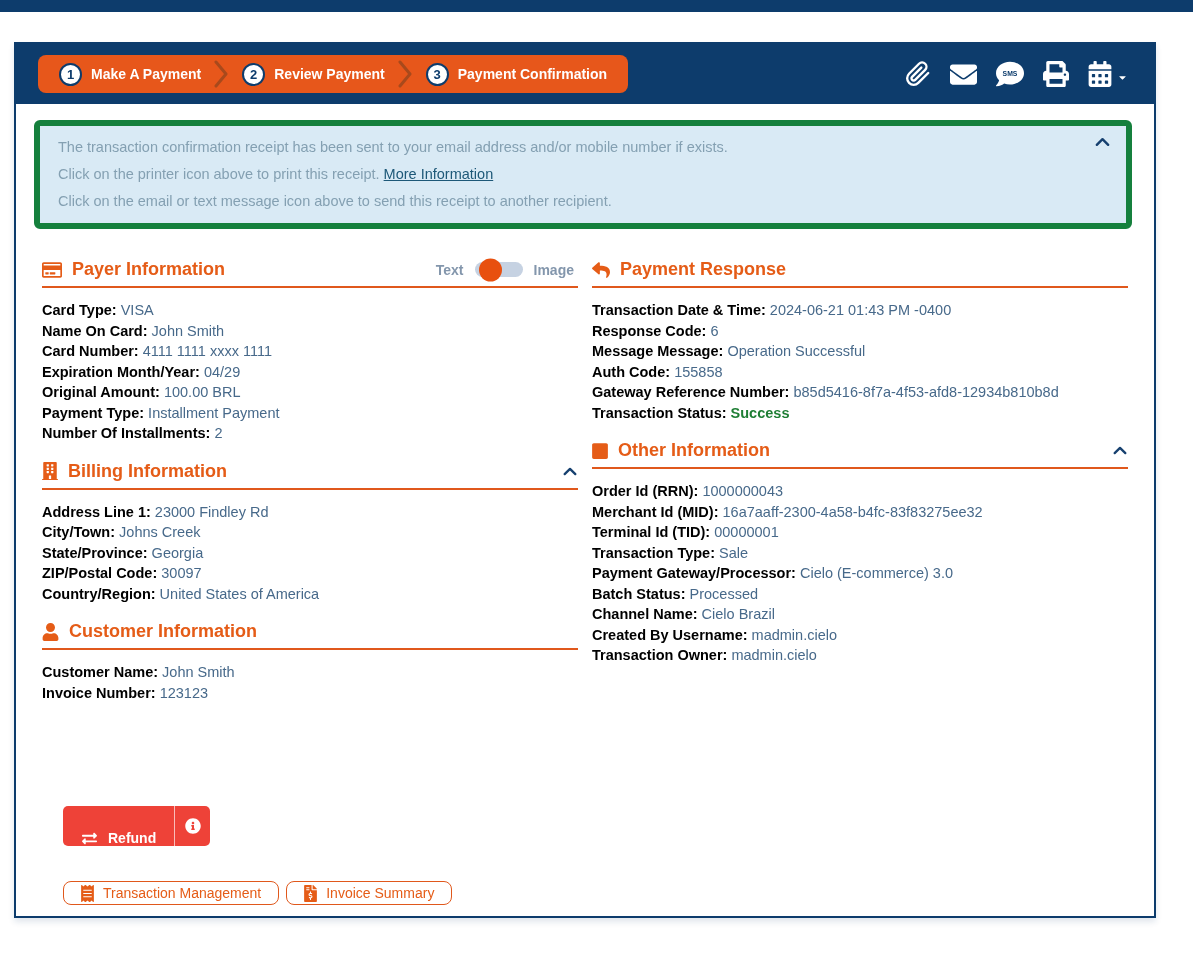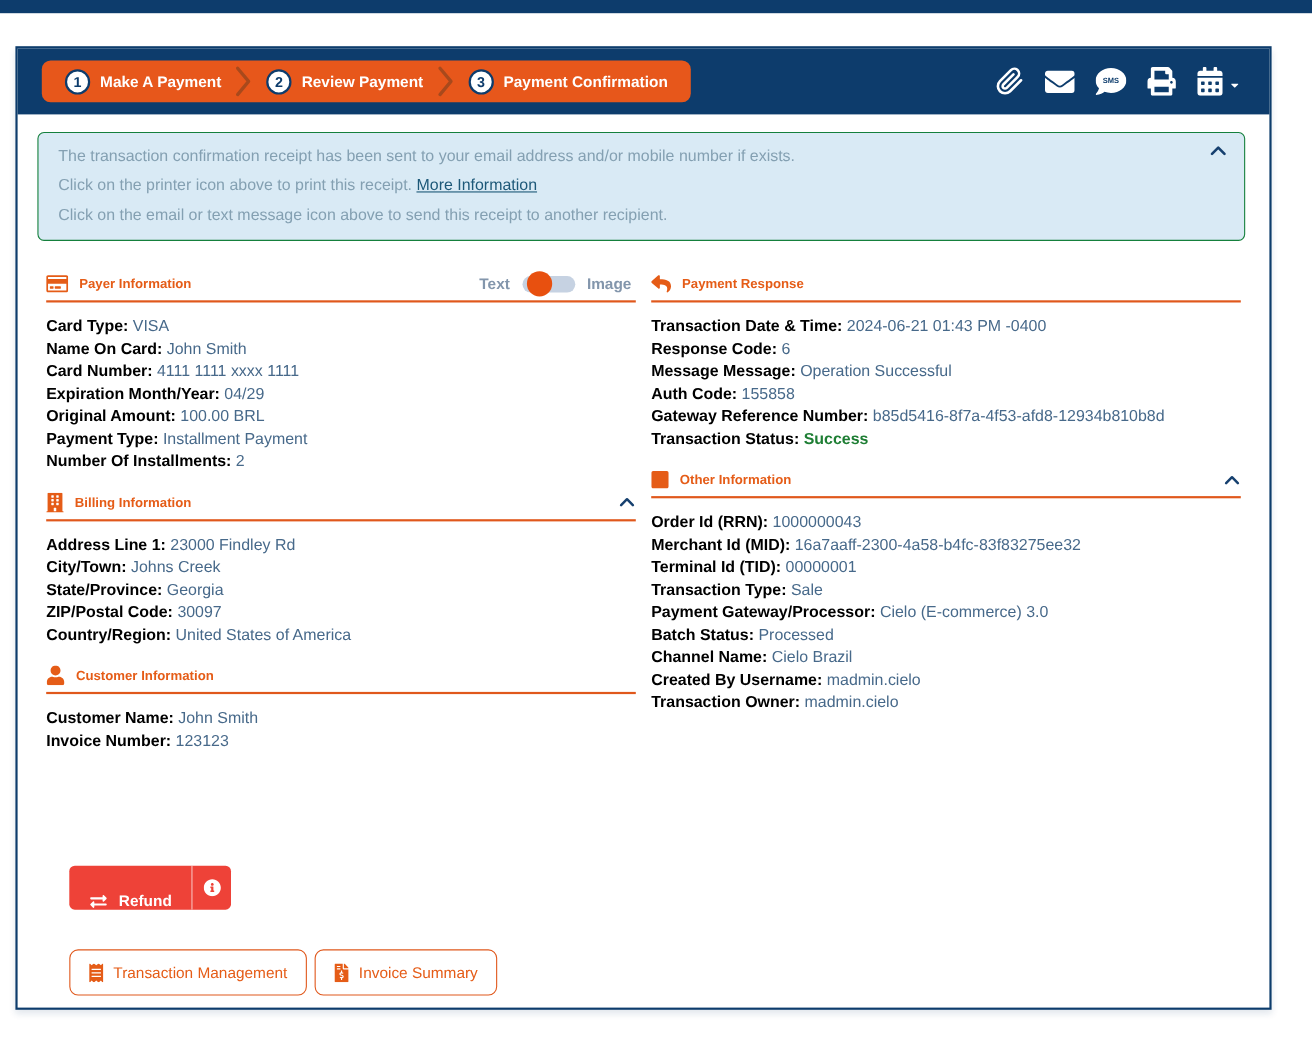--- a/index.html
+++ b/index.html
@@ -27,33 +27,33 @@
   }
   .step-label { color:#ffffff; font-weight:700; font-size:14px; white-space:nowrap; }
   .step-sep { display:flex; align-items:center; }
   .header-icons { margin-left:auto; display:flex; align-items:center; gap:19px; }
   .hicon { display:flex; align-items:center; cursor:pointer; }
   .hicon svg { display:block; }
   .cal-group { display:flex; align-items:flex-end; gap:5px; cursor:pointer; }
 
   
   .banner {
-    margin:16px 22px 0 18px; background:#d9eaf5; border:1px solid #15803d; border-radius:6px;
+    margin:16px 22px 0 18px; background:#d9eaf5; border:6px solid #15803d; border-radius:6px;
     padding:13px 18px 3px; position:relative; color:#84a0b2; font-size:14.5px;
   }
   .banner p { margin:0 0 11px; }
   .banner a { color:#1d5878; text-decoration:underline; cursor:pointer; }
   .banner-collapse { position:absolute; top:9px; right:15px; cursor:pointer; }
 
   
   .content { padding:30px 26px 0 26px; display:grid; grid-template-columns:1fr 1fr; column-gap:14px; align-items:start; }
   .section { margin-bottom:17px; }
   .sec-head { display:flex; align-items:center; gap:10px; border-bottom:2px solid #e0581c; padding-bottom:6px; }
   .sec-head svg { flex:none; }
-  .sec-title { color:#e55c17; font-size:12px; font-weight:700; white-space:nowrap; }
+  .sec-title { color:#e55c17; font-size:18px; font-weight:700; white-space:nowrap; }
   .sec-right { margin-left:auto; display:flex; align-items:center; }
   .sec-chevron { cursor:pointer; display:flex; }
   .fields { padding-top:12px; font-size:14.5px; line-height:20.5px; color:#47698a; }
   .field-row { white-space:nowrap; }
   .f-label { color:#000000; font-weight:700; }
   .f-value.success { color:#1e7e34; font-weight:700; }
 
   
   .toggle-wrap { margin-left:auto; display:flex; align-items:center; gap:11px; padding-right:4px;justify-content:center; }
   .toggle-label { color:#8396ac; font-weight:700; font-size:14px; }
@@ -65,21 +65,21 @@
   .btn-refund {
     display:inline-flex; align-items:stretch; background:#ee4238; border-radius:5px; color:#fff;
     height:40px; overflow:hidden; cursor:pointer; border:none; padding:0; font-family:inherit;
   }
   .btn-refund-main { display:flex; align-items:flex-end; gap:10px; padding:0 18px; font-size:14px; font-weight:700; }
   .btn-refund-sep { width:1px; background:rgba(255,255,255,.65); }
   .btn-refund-info { width:35px; display:flex; align-items:center; justify-content:center; cursor:pointer; }
 
   .secondary-row { margin:31px 0 0 47px; display:flex; gap:7px; }
   .btn-outline {
-    display:inline-flex; align-items:center; gap:9px; height:42px; padding:0 17px;
+    display:inline-flex; align-items:center; gap:9px; height:24px; padding:0 17px;
     border:1px solid #e0581c; border-radius:8px; color:#e55c17; font-size:14px;
     background:#fff; cursor:pointer; font-family:inherit;
   }
 </style>
 </head>
 <body>
 
 <div class="top-strip"></div>
 
 <div class="card">

